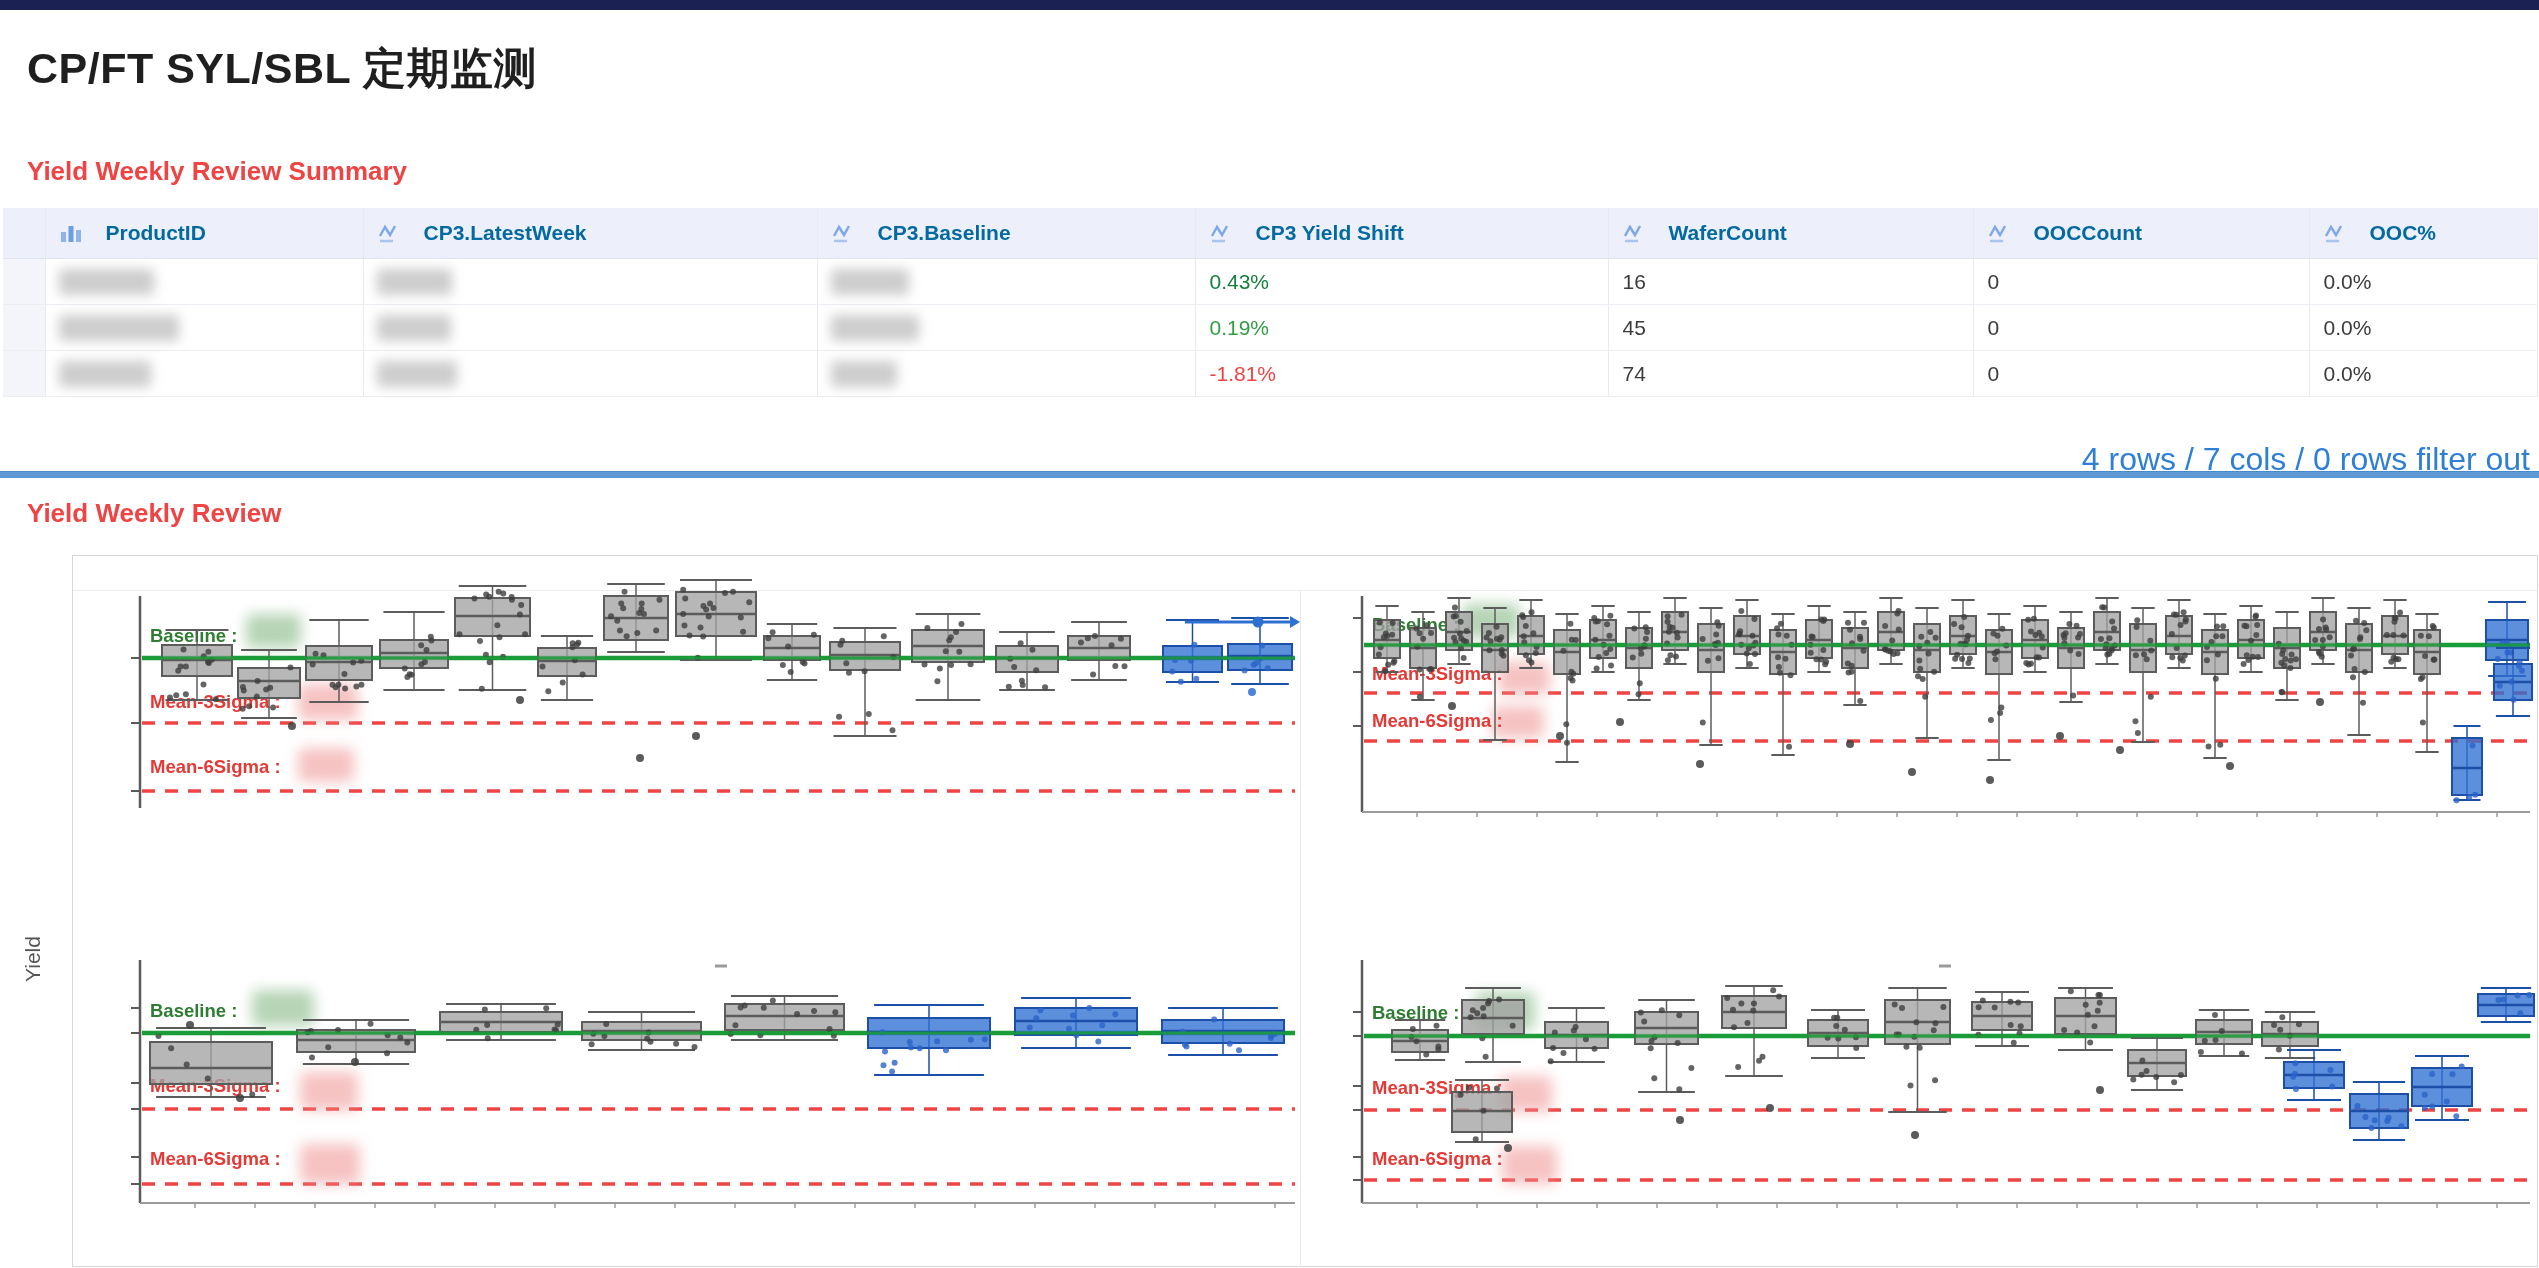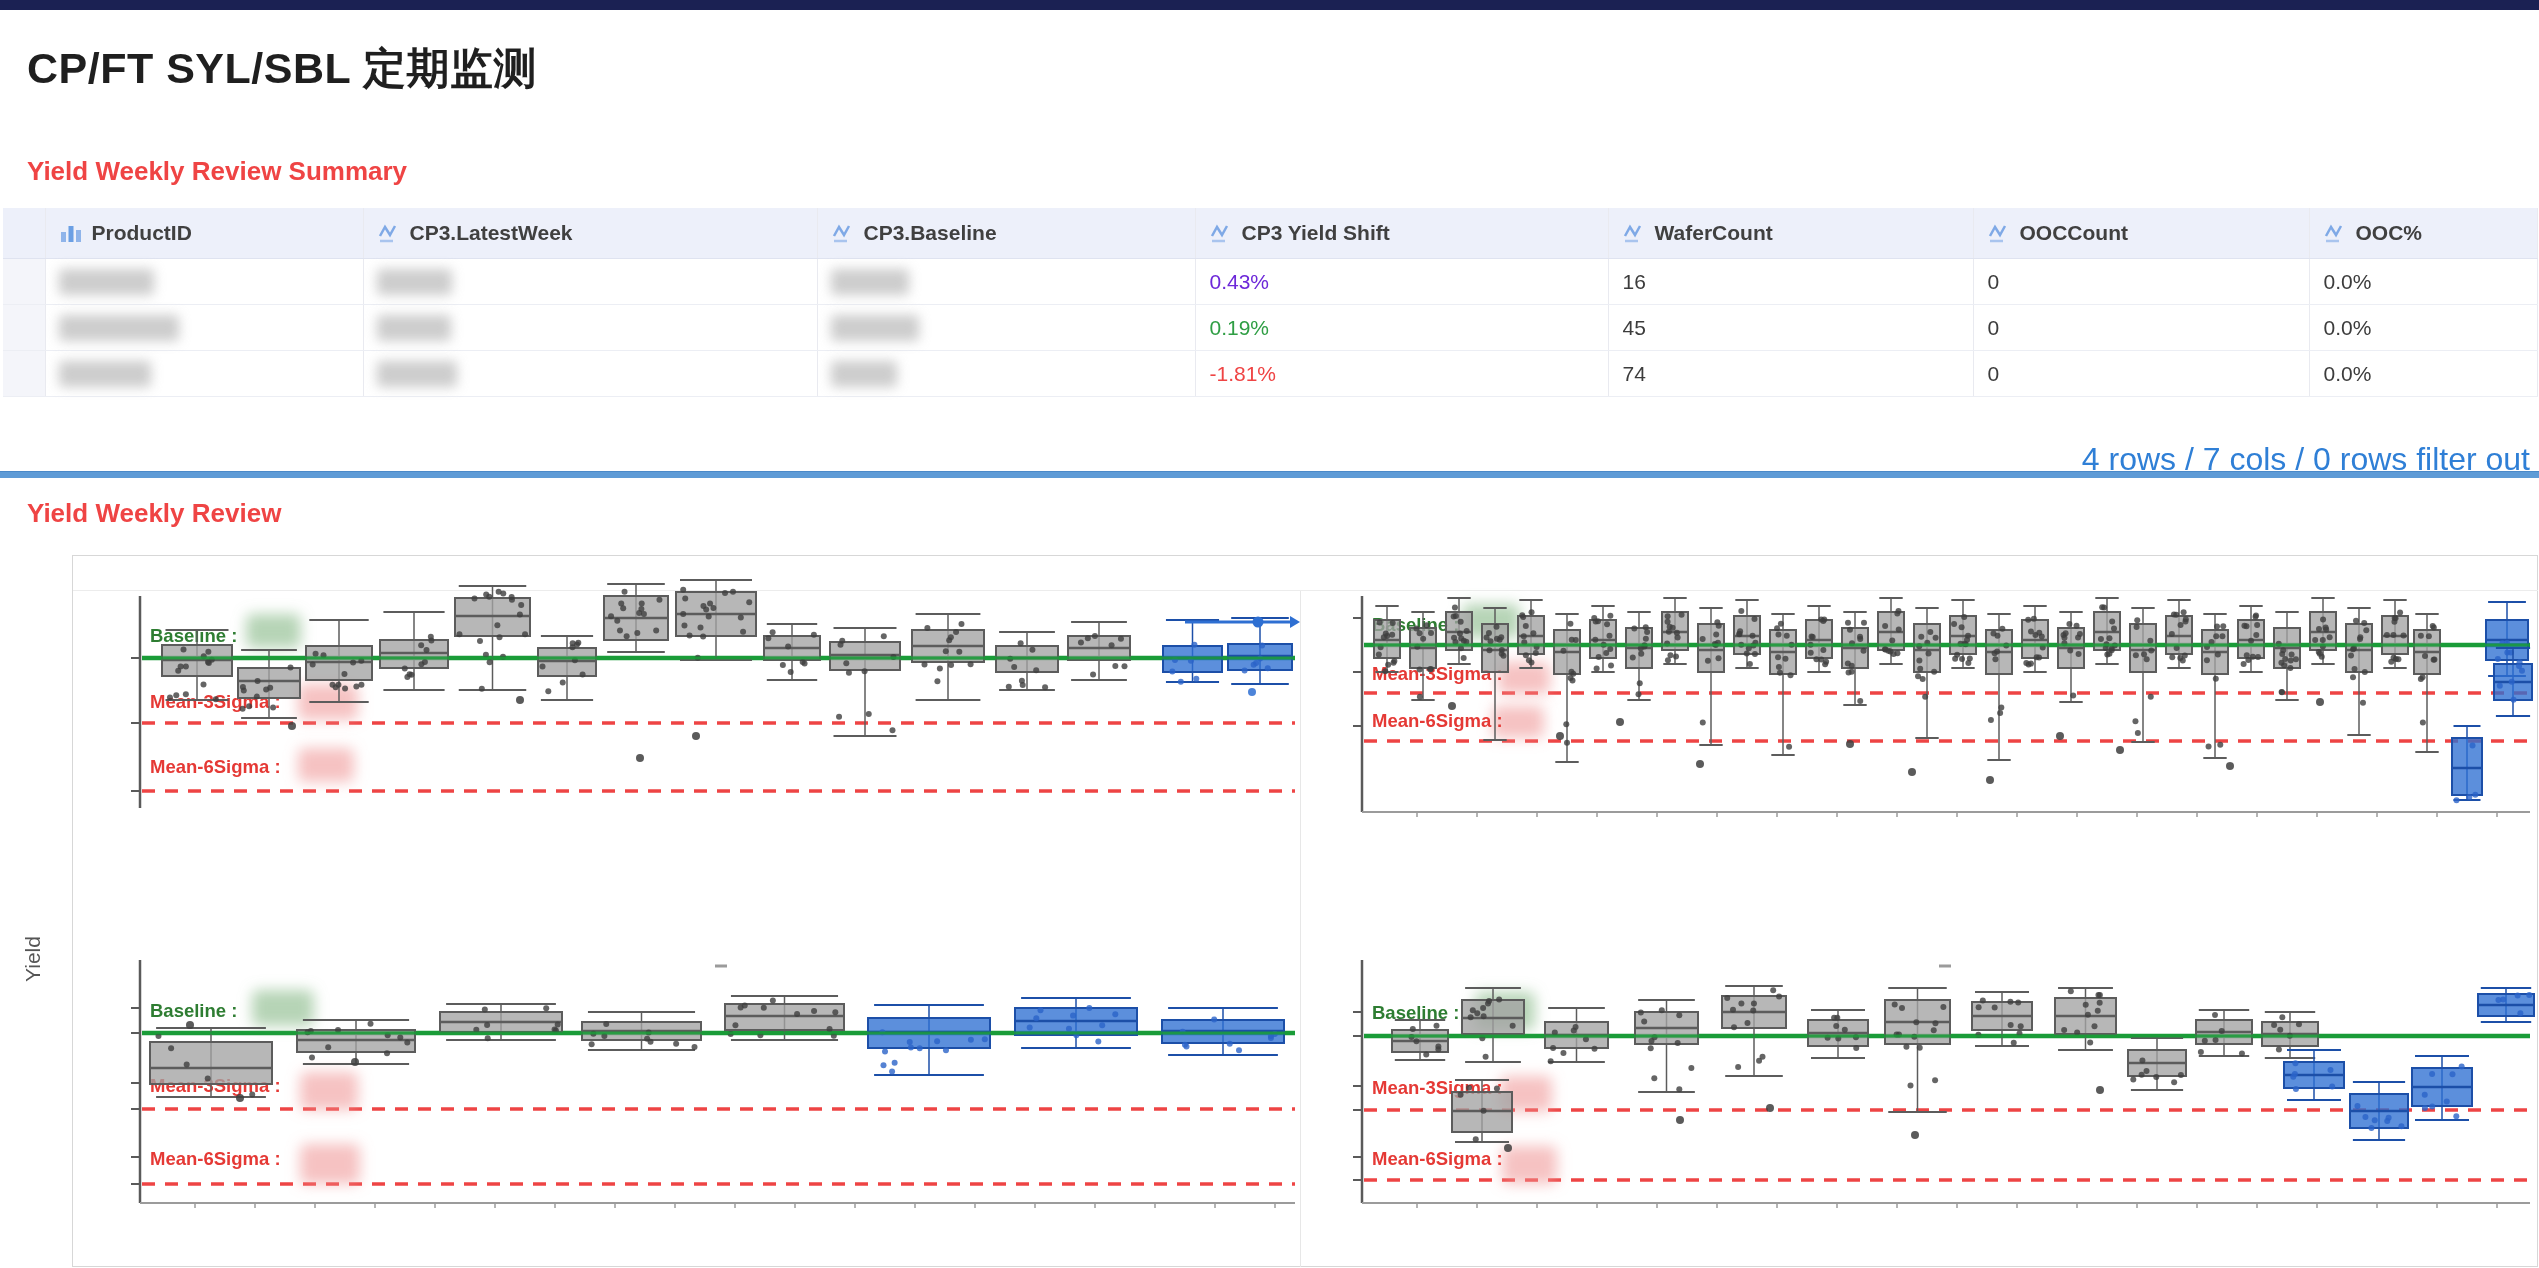--- a/index.html
+++ b/index.html
@@ -12,21 +12,21 @@
   #review-title{top:498px}
 
   table#summary-table{position:absolute;left:3px;top:208px;width:2534px;border-collapse:collapse;table-layout:fixed;background:#fff}
   col.cg{width:42px}col.c1{width:318px}col.c2{width:454px}col.c3{width:378px}
   col.c4{width:413px}col.c5{width:365px}col.c6{width:336px}col.c7{width:228px}
   th,td{padding:0;border-right:1px solid #e9eaf0}
   thead th{height:50px;background:#edf0fa;border-bottom:1px solid #dfe3f0;text-align:left;vertical-align:middle}
   thead th.gut{background:#edf0fa}
   tbody td{height:45px;border-bottom:1px solid #eceef4;vertical-align:middle;font-size:21px;color:#3c3c3c;background:#fff}
   tbody td.gut{background:#f4f5fa}
-  .hwrap{display:flex;align-items:center;gap:9px;padding-left:13px;font-size:21px;font-weight:700;color:#404040;white-space:nowrap}
+  .hwrap{display:flex;align-items:center;gap:23px;padding-left:13px;font-size:21px;font-weight:700;color:#0369a1;white-space:nowrap}
   .cellpad{padding-left:14px}
   .blur{height:26px;margin-left:13px;background:#bcbcbc;border-radius:3px;filter:blur(6px);opacity:.75}
   #table-footer{position:absolute;top:441px;right:9px;font-size:32px;color:#2f7fd6}
   #blue-divider{position:absolute;top:471px;left:0;width:2539px;height:6px;background:#5e9bd6;border-top:1px solid #4a89c8}
 
   #chart-container{position:absolute;left:72px;top:555px;width:2466px;height:712px;border:1px solid #d7d7d7;background:#fff;box-sizing:border-box}
   #chart-topline{position:absolute;left:73px;top:590px;width:2465px;height:1px;background:#ececec}
   #chart-vdivider{position:absolute;left:1300px;top:591px;width:1px;height:676px;background:#e7e7e7}
   #yield-label{position:absolute;left:-17px;top:947px;width:100px;text-align:center;transform:rotate(-90deg);font-size:21px;color:#555}
   #charts-svg{position:absolute;left:0;top:540px}
@@ -125,21 +125,21 @@
         <td class="gut"></td>
         <td>
             <div class="blur" style="width: 95px;"></div>
           </td>
         <td>
             <div class="blur" style="width: 75px;"></div>
           </td>
         <td>
             <div class="blur" style="width: 78px;"></div>
           </td>
-        <td class="cellpad"><span style="color: #6d28d9;">0.43%</span></td>
+        <td class="cellpad"><span style="color: #15803d;">0.43%</span></td>
         <td class="cellpad"><span>16</span></td>
         <td class="cellpad"><span>0</span></td>
         <td class="cellpad"><span>0.0%</span></td>
       </tr>
       <tr>
         <td class="gut"></td>
         <td>
             <div class="blur" style="width: 120px;"></div>
           </td>
         <td>

